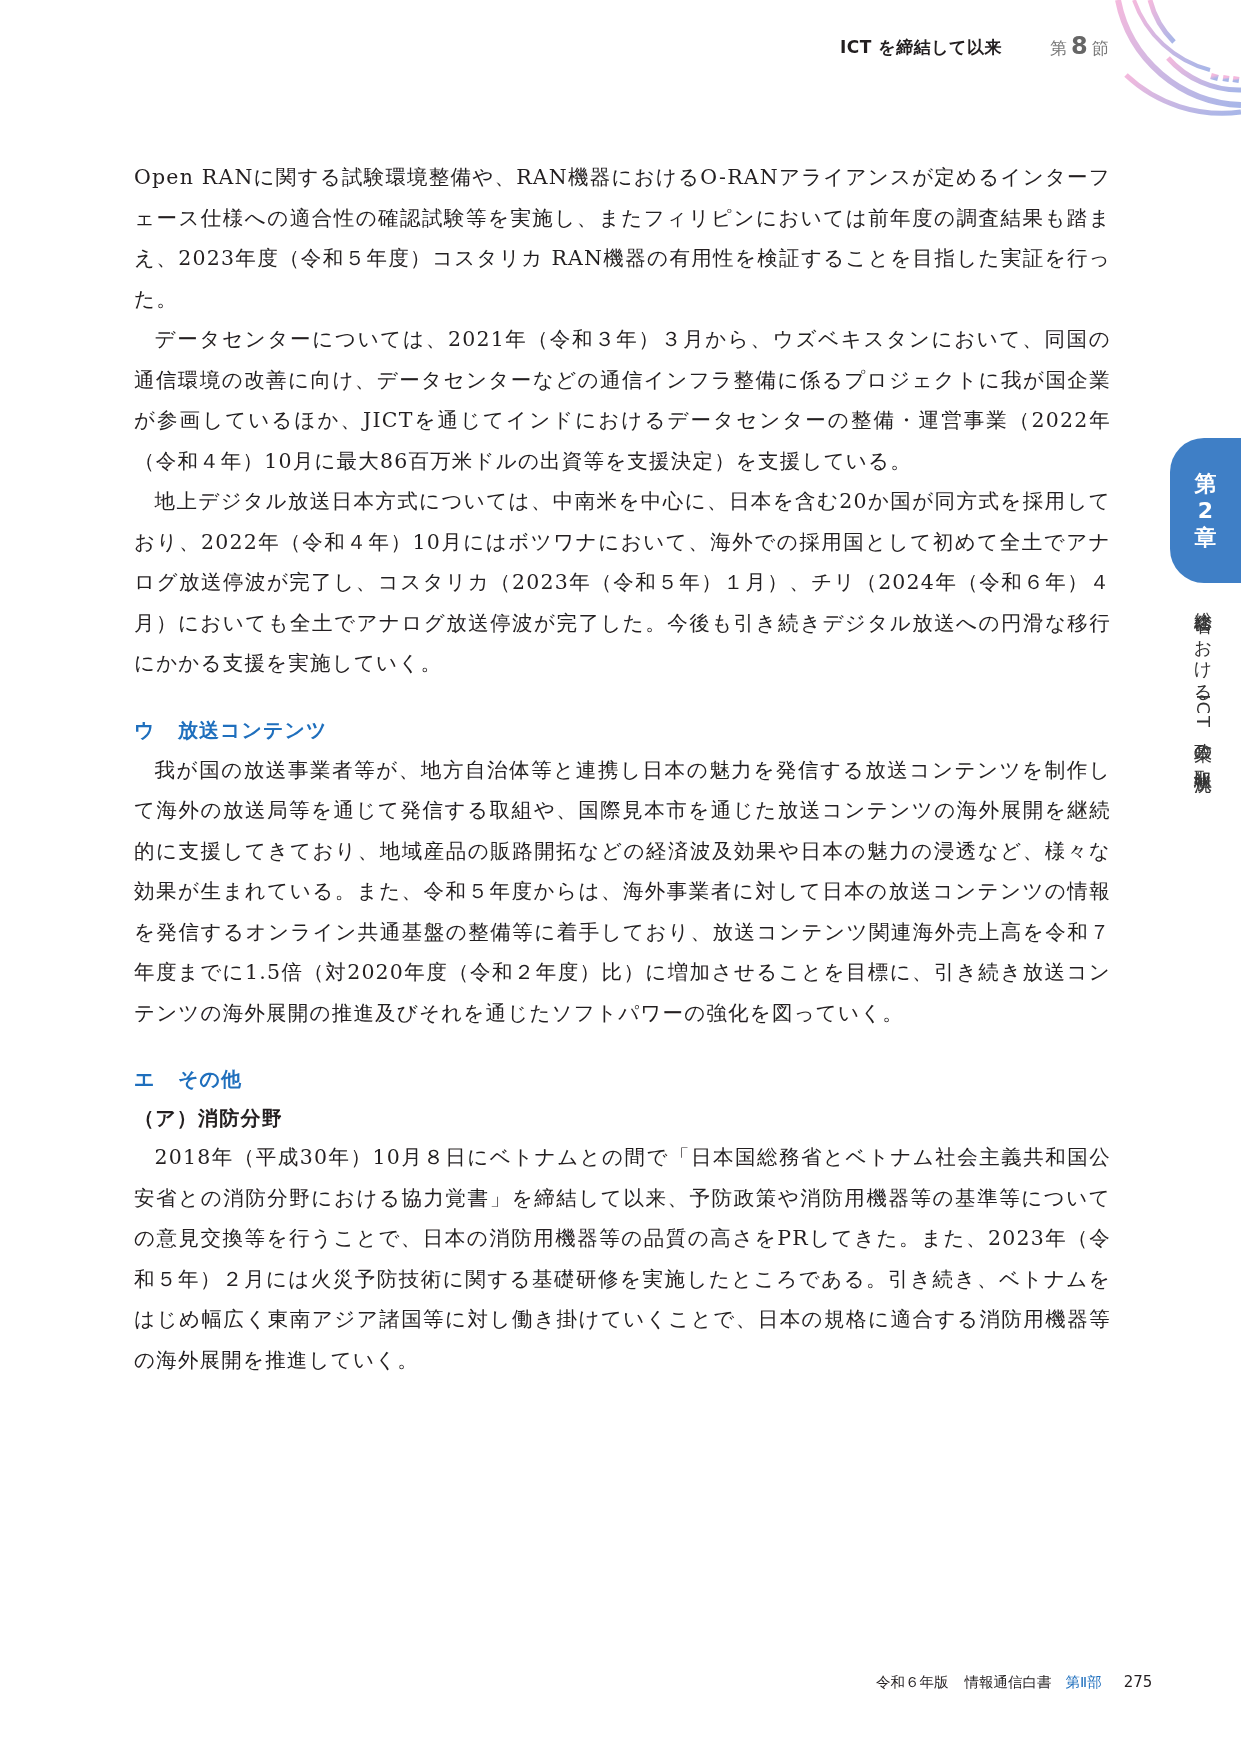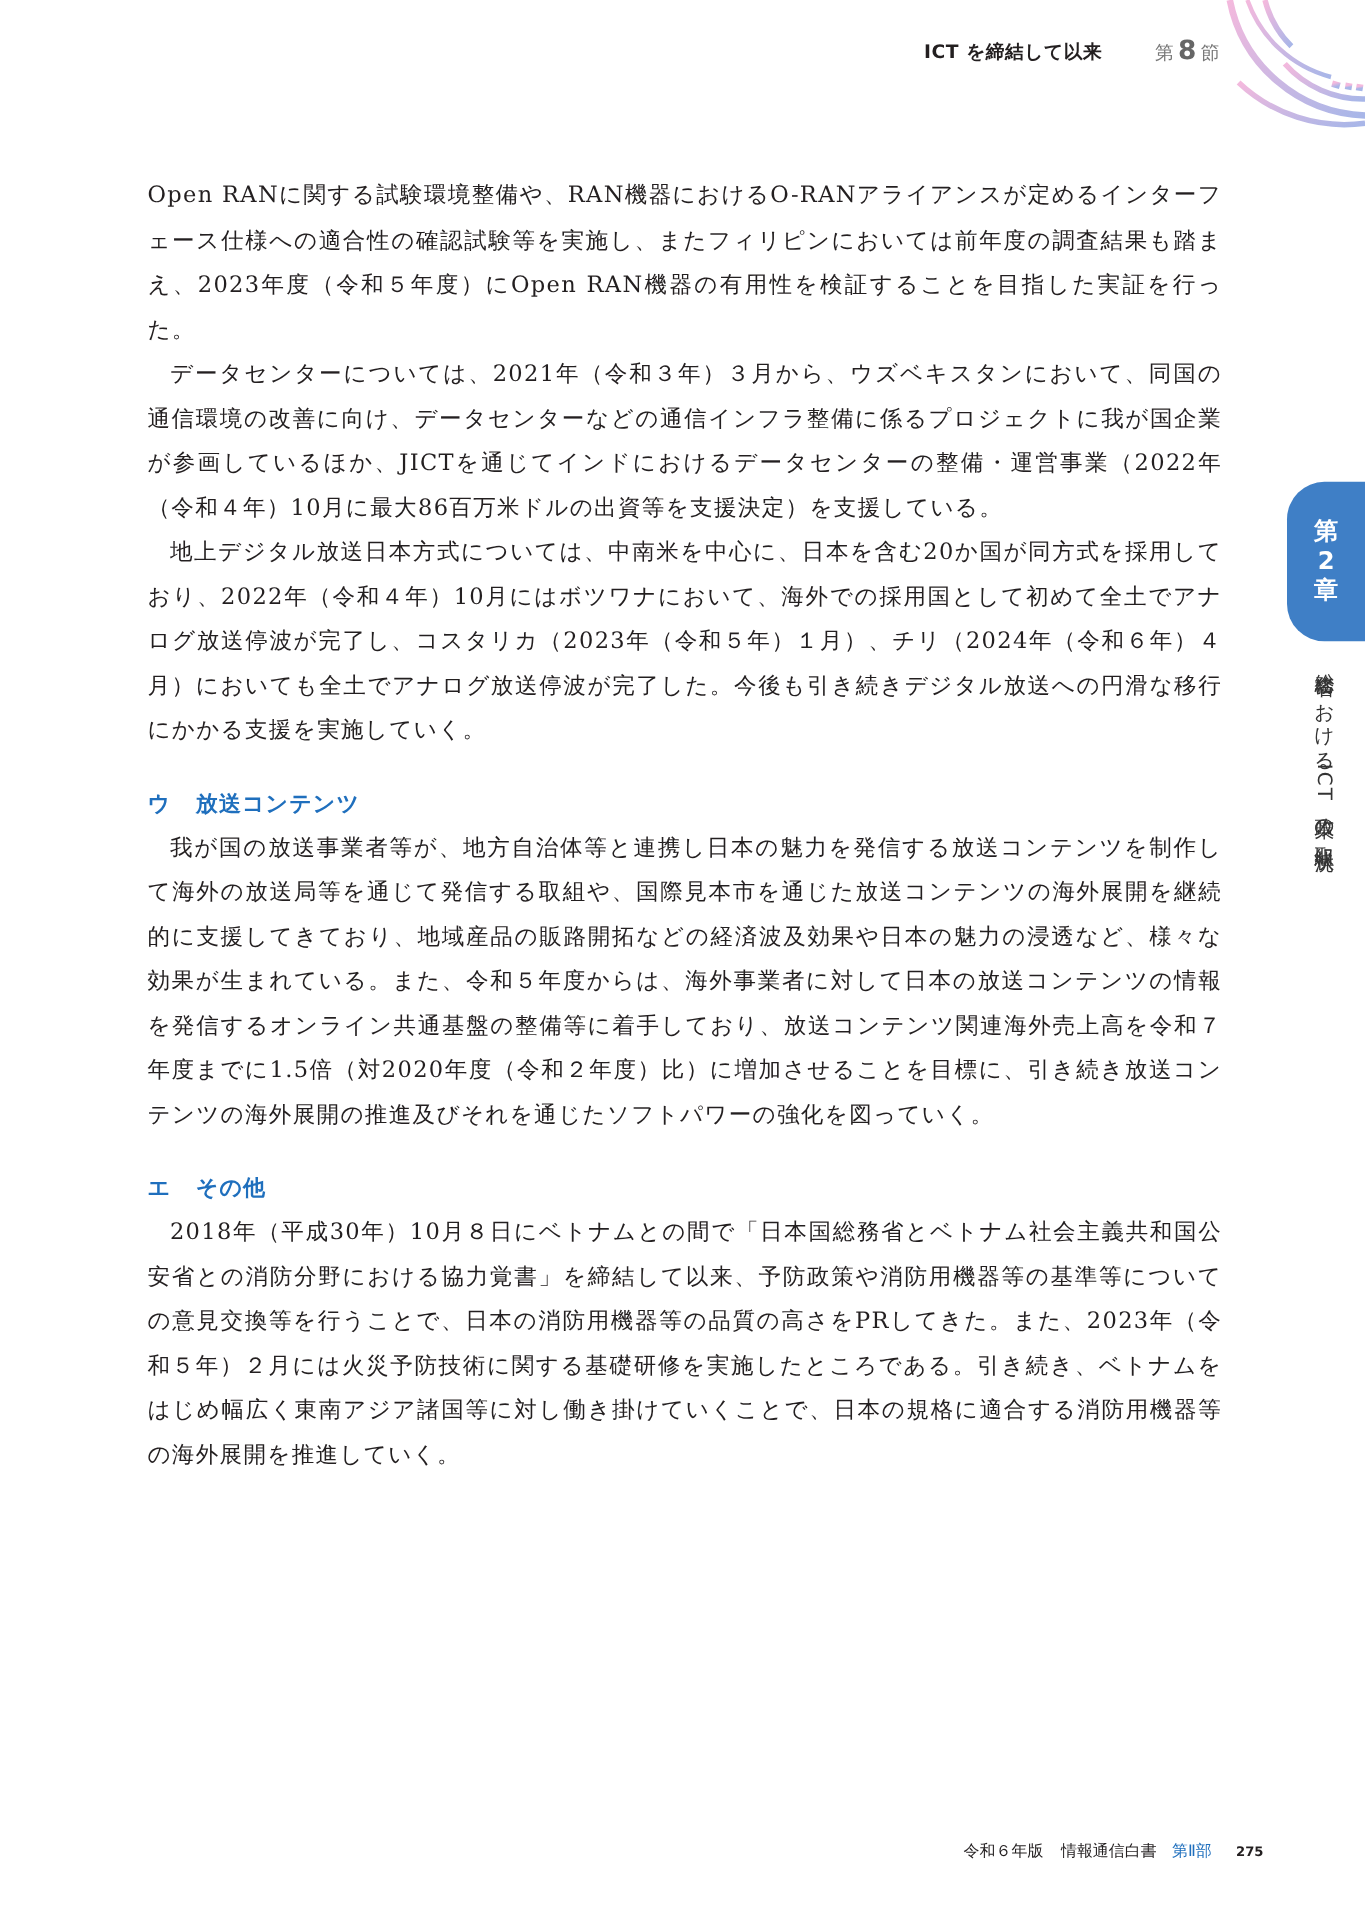--- a/index.html
+++ b/index.html
@@ -52,21 +52,21 @@
       writing-mode: vertical-rl; font-family: "DejaVu Sans", sans-serif;
       font-size: 18px; color: #333; letter-spacing: 2px;
     }
     .footer {
       position: absolute; left: 876px; top: 1673px;
       font-family: "DejaVu Sans", sans-serif; font-size: 14.5px; color: #231f20;
       white-space: nowrap;
     }
     .footer .part { color: #1f6fbd; margin-left: 14px; }
     .footer .book { margin-left: 16px; }
-    .footer .page { font-weight: bold; margin-left: 22px; font-size: 12px; }
+    .footer .page { font-weight: normal; margin-left: 22px; font-size: 15px; }
   </style>
 </head>
 <body>
 
 <div class="header-title">ICT を締結して以来</div>
 <div class="header-section">
   <span>第</span><span class="num">8</span><span>節</span>
 </div>
 
 <svg class="deco" viewBox="0 0 135 120" xmlns="http://www.w3.org/2000/svg">
@@ -89,31 +89,32 @@
 </svg>
 
 <div class="chapter-tab">
   <span>第</span>
   <span>2</span>
   <span>章</span>
 </div>
 <div class="vertical-label">総務省におけるICT政策の取組状況</div>
 
 <div class="content">
-  <p class="para cont">Open RANに関する試験環境整備や、RAN機器におけるO-RANアライアンスが定めるインターフェース仕様への適合性の確認試験等を実施し、またフィリピンにおいては前年度の調査結果も踏まえ、2023年度（令和５年度）にOpen RAN機器の有用性を検証することを目指した実証を行った。</p>
+  <p class="para cont">Open RANに関する試験環境整備や、RAN機器におけるO-RANアライアンスが定めるインターフェース仕様への適合性の確認試験等を実施し、またフィリピンにおいては前年度の調査結果も踏まえ、2023年度（令和５年度）コスタリカ RAN機器の有用性を検証することを目指した実証を行った。</p>
   <p class="para">データセンターについては、2021年（令和３年）３月から、ウズベキスタンにおいて、同国の通信環境の改善に向け、データセンターなどの通信インフラ整備に係るプロジェクトに我が国企業が参画しているほか、JICTを通じてインドにおけるデータセンターの整備・運営事業（2022年（令和４年）10月に最大86百万米ドルの出資等を支援決定）を支援している。</p>
   <p class="para">地上デジタル放送日本方式については、中南米を中心に、日本を含む20か国が同方式を採用しており、2022年（令和４年）10月にはボツワナにおいて、海外での採用国として初めて全土でアナログ放送停波が完了し、コスタリカ（2023年（令和５年）１月）、チリ（2024年（令和６年）４月）においても全土でアナログ放送停波が完了した。今後も引き続きデジタル放送への円滑な移行にかかる支援を実施していく。</p>
 
 
   <h3 class="section-head">
     <span class="mark">ウ</span><span>放送コンテンツ</span>
   </h3>
   <p class="para">我が国の放送事業者等が、地方自治体等と連携し日本の魅力を発信する放送コンテンツを制作して海外の放送局等を通じて発信する取組や、国際見本市を通じた放送コンテンツの海外展開を継続的に支援してきており、地域産品の販路開拓などの経済波及効果や日本の魅力の浸透など、様々な効果が生まれている。また、令和５年度からは、海外事業者に対して日本の放送コンテンツの情報を発信するオンライン共通基盤の整備等に着手しており、放送コンテンツ関連海外売上高を令和７年度までに1.5倍（対2020年度（令和２年度）比）に増加させることを目標に、引き続き放送コンテンツの海外展開の推進及びそれを通じたソフトパワーの強化を図っていく。</p>
 
   <h3 class="section-head">
     <span class="mark">エ</span><span>その他</span>
   </h3>
+  <h4 class="sub-head">（ア）消防分野</h4>
   <p class="para">2018年（平成30年）10月８日にベトナムとの間で「日本国総務省とベトナム社会主義共和国公安省との消防分野における協力覚書」を締結して以来、予防政策や消防用機器等の基準等についての意見交換等を行うことで、日本の消防用機器等の品質の高さをPRしてきた。また、2023年（令和５年）２月には火災予防技術に関する基礎研修を実施したところである。引き続き、ベトナムをはじめ幅広く東南アジア諸国等に対し働き掛けていくことで、日本の規格に適合する消防用機器等の海外展開を推進していく。</p>
 </div>
 
 <div class="footer">
   <span>令和６年版</span><span class="book">情報通信白書</span><span class="part">第Ⅱ部</span><span class="page">275</span>
 </div>
 
 </body></html>

